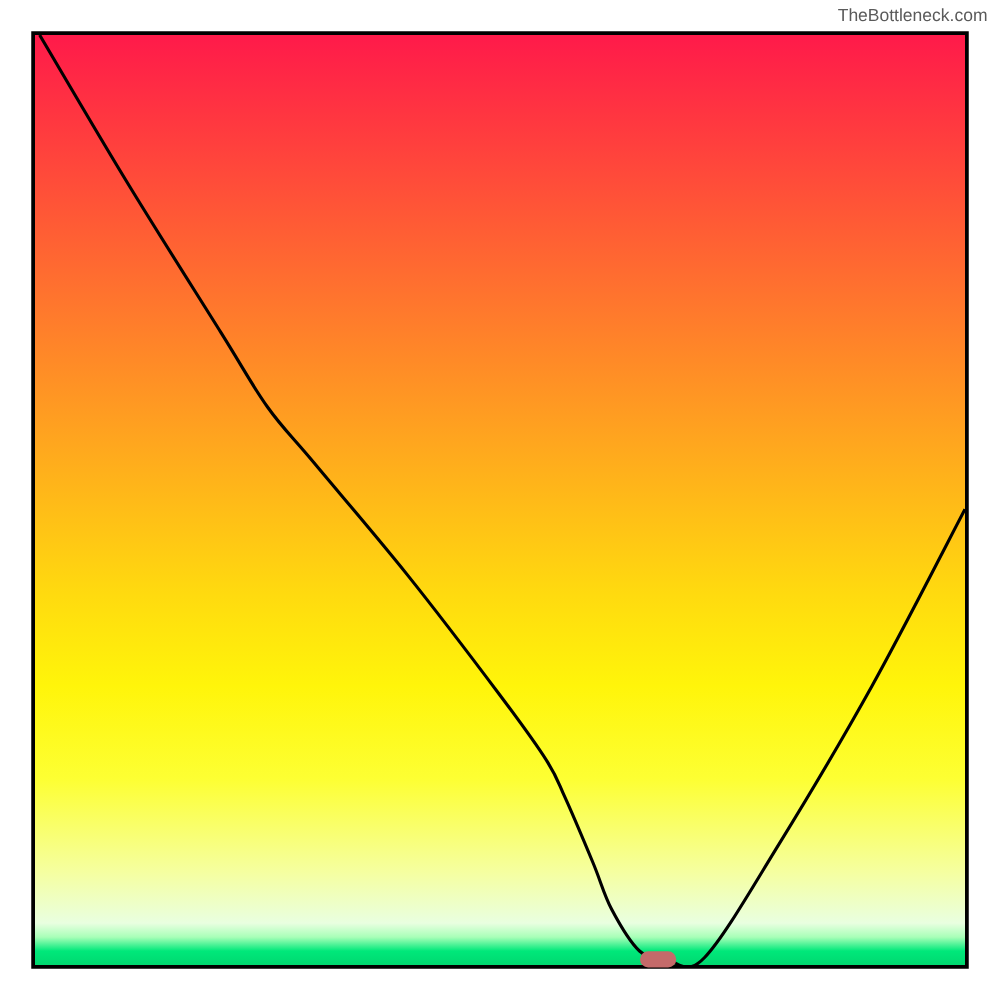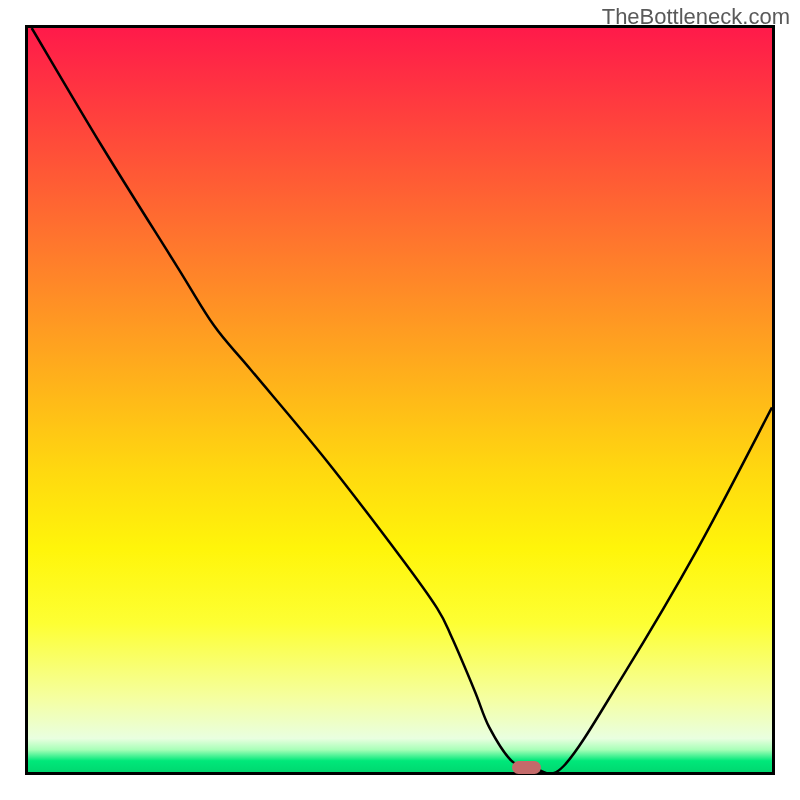--- a/index.html
+++ b/index.html
@@ -9,21 +9,21 @@
     height: 800px;
     background: #ffffff;
     position: relative;
     font-family: Arial, sans-serif;
   }
   .watermark {
     position: absolute;
     top: 4px;
     right: 10px;
     color: #5a5a5a;
-    font-size: 22px;
+    font-size: 14px;
     font-weight: 500;
     z-index: 10;
   }
   .plot-frame {
     position: absolute;
     top: 25px;
     left: 25px;
     width: 750px;
     height: 750px;
     border: 3px solid #000;

